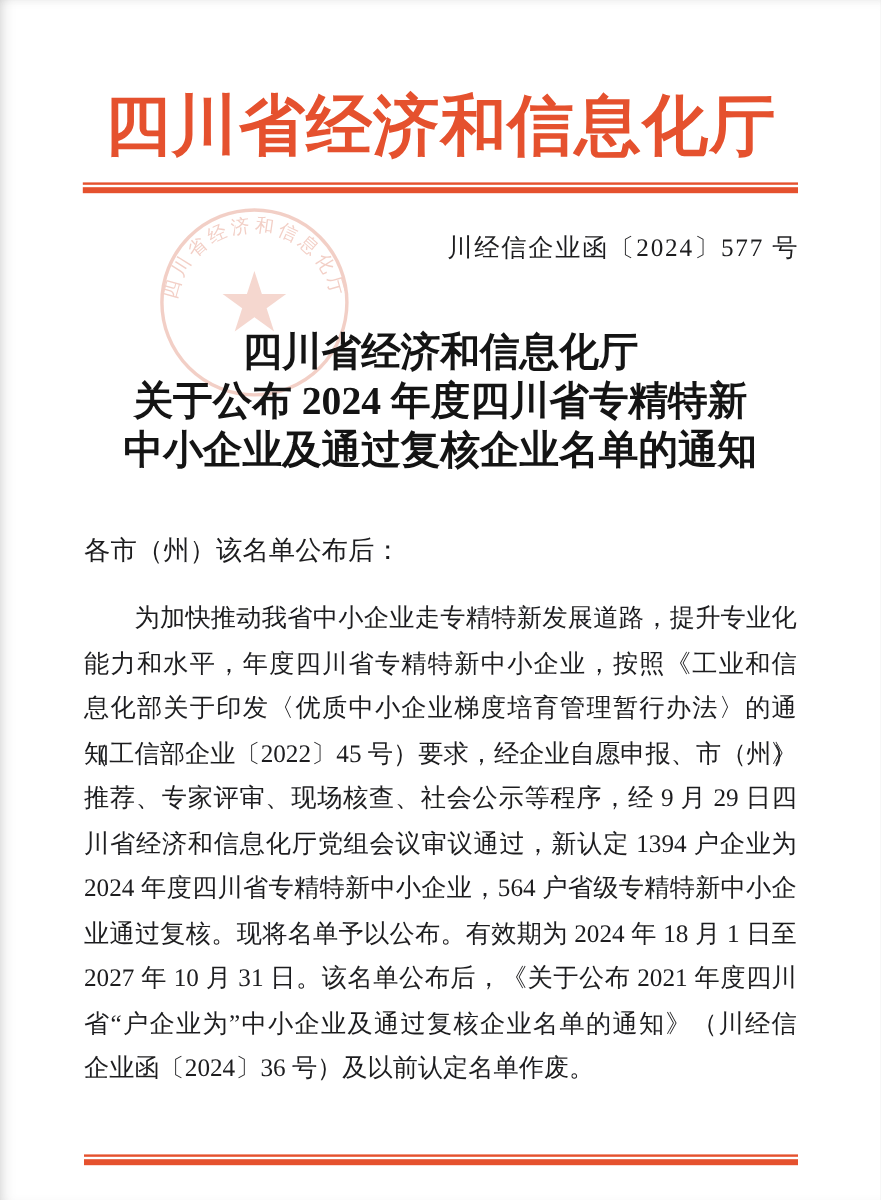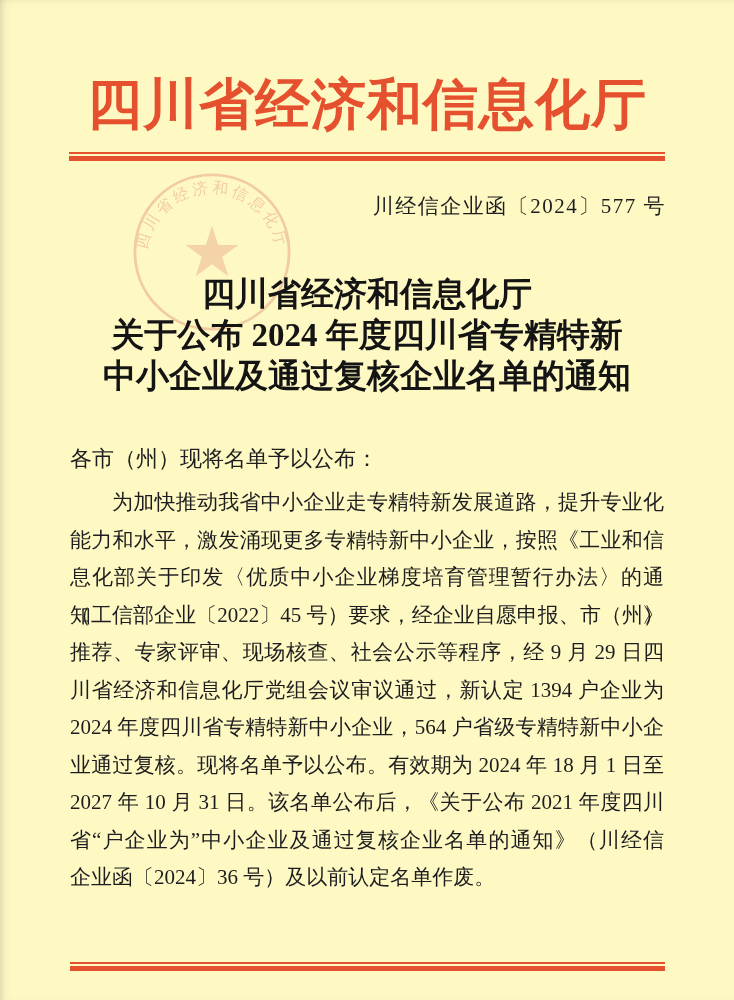--- a/index.html
+++ b/index.html
@@ -1,20 +1,20 @@
 <!DOCTYPE html>
 <html style="--accent-red: #e5512e; --seal-red: #e08872;"><head>
 <meta charset="utf-8">
 <style>
   html,body { margin:0; padding:0; background:#e9e9e9; }
   .page {
     position:relative;
     width:734px; height:1000px;
     margin:0 auto;
-    background:#fef9c3;
+    background:#ffffff;
     overflow:hidden;
     font-family:"Liberation Serif","DejaVu Serif",serif;
     box-shadow: inset 9px 0 12px -10px rgba(90,90,90,.38),
                 inset 0 7px 10px -9px rgba(120,120,120,.22);
   }
 
   
   .agency-header {
     position:absolute; top:72px; left:0; right:0;
     margin:0; text-align:center;
@@ -50,21 +50,21 @@
     font-size:33px; font-weight:700; line-height:41px;
   }
   .title-line { white-space:nowrap; }
 
   .salutation {
     position:absolute; top:444px; left:70px;
     font-size:22px; color:#1d1d1f; white-space:nowrap;
   }
 
   .body-block {
-    position:absolute; top:484px; left:70px; width:594px;
+    position:absolute; top:497px; left:70px; width:594px;
     font-size:21px; color:#1d1d1f;
   }
   .body-line { height:37.5px; line-height:37.5px; margin:0; overflow:visible; white-space:nowrap; }
   .just { white-space:normal; text-align:justify; text-align-last:justify; }
   .indent { text-indent:42px; }
 </style>
 </head>
 <body>
 
 <div class="page">
@@ -86,25 +86,25 @@
   </svg>
 
   <div class="doc-number">川经信企业函〔2024〕577 号</div>
 
   <div class="title-block">
     <div class="title-line">四川省经济和信息化厅</div>
     <div class="title-line">关于公布 2024 年度四川省专精特新</div>
     <div class="title-line">中小企业及通过复核企业名单的通知</div>
   </div>
 
-  <div class="salutation">各市（州）现将名单予以公布：</div>
+  <div class="salutation">各市（州）该名单公布后：</div>
 
   <div class="body-block">
     <p class="body-line just indent">为加快推动我省中小企业走专精特新发展道路，提升专业化</p>
-    <p class="body-line just">能力和水平，激发涌现更多专精特新中小企业，按照《工业和信</p>
+    <p class="body-line just">能力和水平，年度四川省专精特新中小企业，按照《工业和信</p>
     <p class="body-line just">息化部关于印发〈优质中小企业梯度培育管理暂行办法〉的通知》</p>
     <p class="body-line just">（工信部企业〔2022〕45 号）要求，经企业自愿申报、市（州）</p>
     <p class="body-line just">推荐、专家评审、现场核查、社会公示等程序，经 9 月 29 日四</p>
     <p class="body-line just">川省经济和信息化厅党组会议审议通过，新认定 1394 户企业为</p>
     <p class="body-line just">2024 年度四川省专精特新中小企业，564 户省级专精特新中小企</p>
     <p class="body-line just">业通过复核。现将名单予以公布。有效期为 2024 年 18 月 1 日至</p>
     <p class="body-line just">2027 年 10 月 31 日。该名单公布后，《关于公布 2021 年度四川</p>
     <p class="body-line just">省“户企业为”中小企业及通过复核企业名单的通知》（川经信</p>
     <p class="body-line">企业函〔2024〕36 号）及以前认定名单作废。</p>
   </div>

